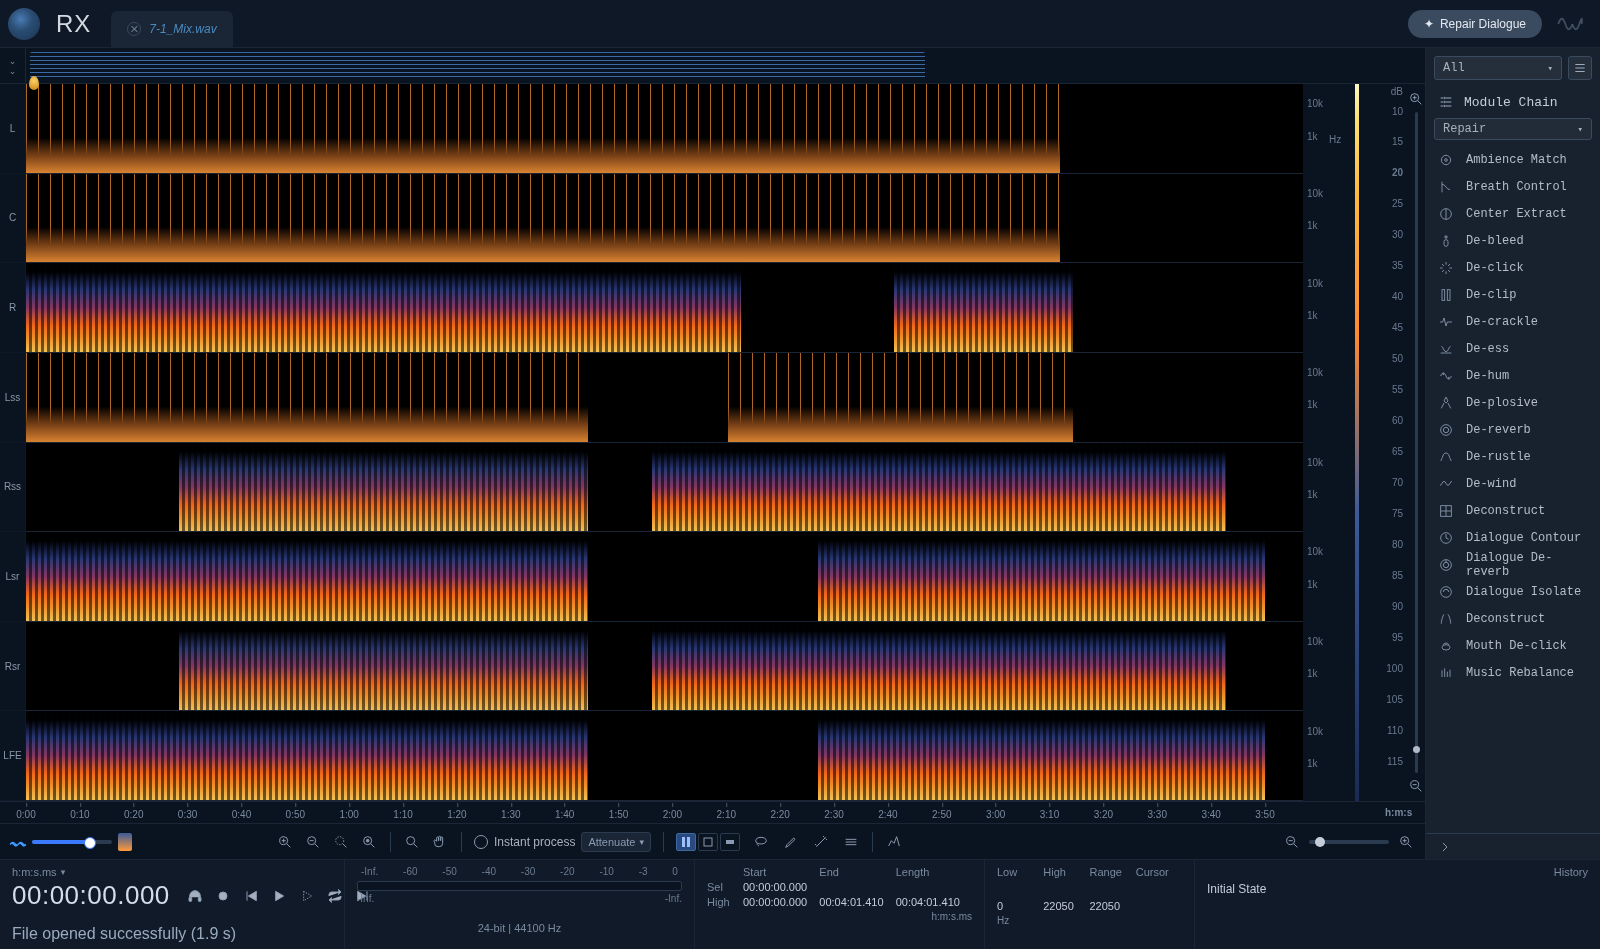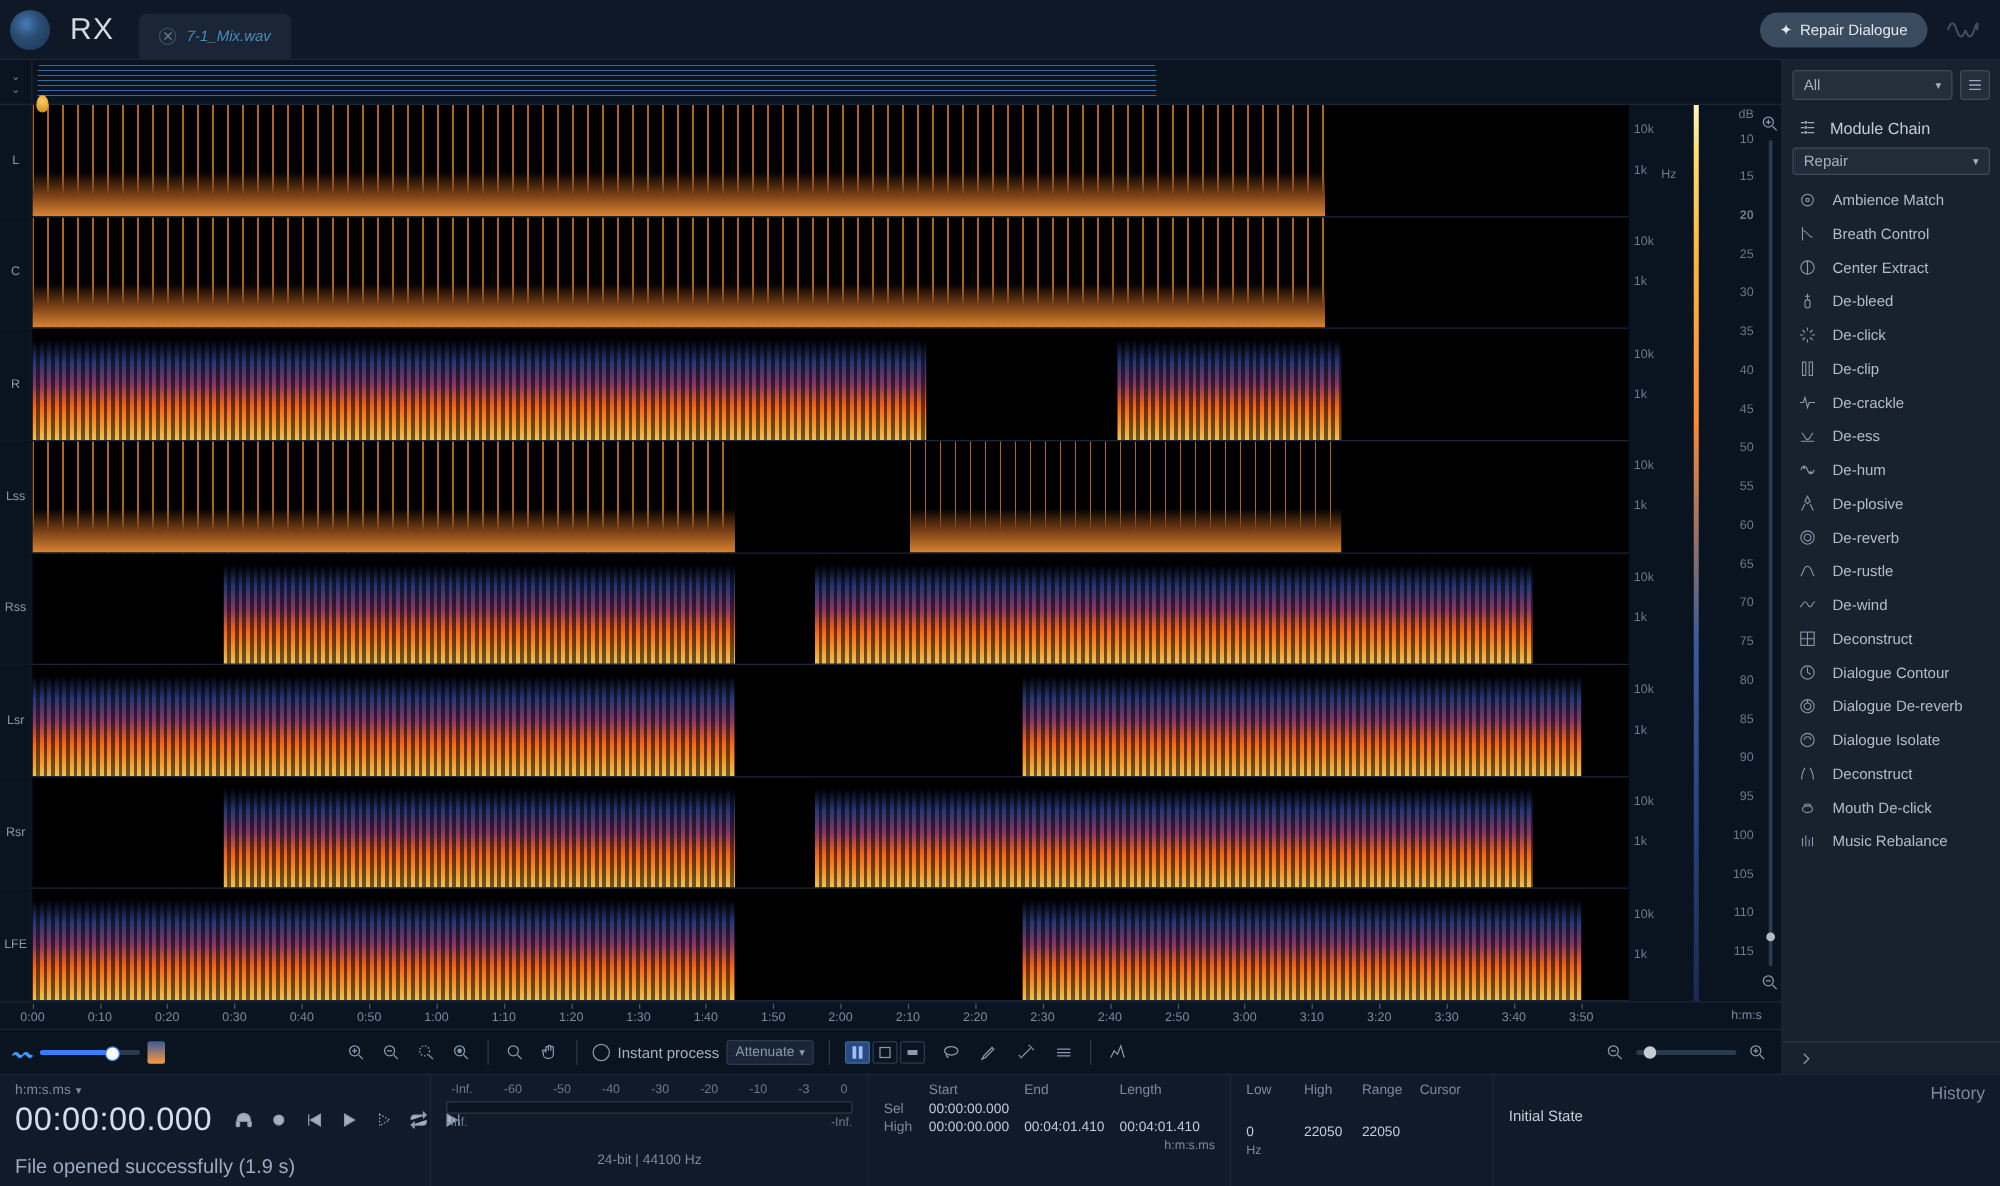--- a/index.html
+++ b/index.html
@@ -58,21 +58,21 @@
 .zoom-ctrl { width:18px; display:flex; flex-direction:column; align-items:center; gap:4px; padding: 6px 0;}
 .zoom-ctrl .sp { flex:1; width:3px; background:#2a3a4f; border-radius:2px; position:relative; }
 .zoom-ctrl .sp::after{content:"";position:absolute;left:-2px;bottom:20px;width:7px;height:7px;border-radius:50%;background:#b0bac8;}
 
 
 .time-ruler { height: 22px; display: flex; border-top: 1px solid #1a2636; }
 .time-ruler-spacer { width: 26px; }
 .time-ticks { flex: 1; position: relative; margin-right:120px;}
 .time-tick { position: absolute; bottom: 3px; font-size: 10px; color: #7a8a9f; transform: translateX(-50%); }
 .time-tick::before{content:"";position:absolute;top:-6px;left:50%;width:1px;height:4px;background:#4a5a6f;}
-.time-unit { width: 40px; font-size: 10px; color: #7a8a9f; display:flex; align-items:center; }
+.time-unit { width: 40px; font-size: 10px; color: #7a8a9f; display:flex; align-items:center;font-weight:bold; }
 
 
 .tool-row { height: 36px; display: flex; align-items: center; padding: 0 10px; gap: 12px; border-top: 1px solid #1a2636; }
 .wave-toggle { display: flex; align-items: center; gap: 6px; }
 .wave-icon-sm { color: #3a9aff; font-size: 16px;}
 .slider-h { width: 80px; height: 4px; background: #2a3a4f; border-radius: 2px; position: relative; }
 .slider-h::before{content:"";position:absolute;left:0;width:75%;height:100%;background:#3a7aff;border-radius:2px;}
 .slider-h::after { content:""; position:absolute; right:16px; top:-3px; width:10px; height:10px; border-radius:50%; background:#fff; border:1px solid #3a7aff; }
 .spec-icon-sm { width:14px;height:18px;background:linear-gradient(to top,#ff9a3a,#3a5a9a);border-radius:2px; }
 .tool-group { display: flex; gap: 10px; align-items: center; }
@@ -83,21 +83,21 @@
 .instant-circle{width:14px;height:14px;border:1.5px solid #8a9ab0;border-radius:50%;}
 .dropdown-sm { background:#1a2636;border:1px solid #2a3a4f;height:20px;padding:0 6px;border-radius:3px;display:flex;align-items:center;gap:4px;font-size:11px;color:#8a9ab0;}
 .sel-modes { display:flex;gap:2px;}
 .sel-mode { width:20px;height:18px;border:1px solid #2a3a4f;border-radius:2px;display:flex;align-items:center;justify-content:center;}
 .sel-mode.active{background:#2a4a7f;border-color:#3a6a9f;}
 .zoom-right { margin-left:auto;display:flex;align-items:center;gap:8px;}
 .slider-h2 { width: 80px; height: 4px; background: #2a3a4f; border-radius: 2px; position: relative; }
 .slider-h2::after { content:""; position:absolute; left:6px; top:-3px; width:10px; height:10px; border-radius:50%; background:#c4ccd8; }
 
 
-.side { width: 175px; background: #18222f; border-left: 1px solid #1a2636; display: flex; flex-direction: column; }
+.side { width: 175px; background: #18222f; border-left: 1px solid #1a2636; display: flex; flex-direction: column; font-family: Liberation Mono, monospace; }
 .side-top { padding: 8px; display: flex; gap: 6px; }
 .side-filter { flex:1; background:#252f3c;border:1px solid #3a4a5f;border-radius:3px;height:24px;display:flex;align-items:center;padding:0 8px;justify-content:space-between;font-size:12px;}
 .side-menu-btn { width:24px;height:24px;background:#252f3c;border:1px solid #3a4a5f;border-radius:3px;display:flex;align-items:center;justify-content:center;}
 .side-section { padding: 6px 12px; display:flex;align-items:center;gap:10px;color:#c4ccd8;font-size:13px;}
 .cat-drop { margin: 2px 8px 6px; background:#222c39;border:1px solid #3a4a5f;border-radius:3px;height:22px;display:flex;align-items:center;padding:0 8px;justify-content:space-between;font-size:12px;}
 .mod-list { flex:1; overflow:hidden; }
 .mod-item { height:27px;display:flex;align-items:center;gap:12px;padding:0 12px;color:#b4bcc8;font-size:12px;cursor:pointer;}
 .mod-icon{width:16px;height:16px;flex-shrink:0;display:flex;align-items:center;justify-content:center;}
 .mod-icon svg{width:16px;height:16px;stroke:#8a9ab0;fill:none;stroke-width:1.3;}
 .side-bottom{height:26px;border-top:1px solid #2a3a4f;display:flex;align-items:center;padding:0 10px;}
@@ -117,21 +117,21 @@
 .meter-info { font-size:11px;color:#7a8a9f;text-align:center;margin-top:18px;}
 .bot-sel { width:290px;}
 .sel-grid{font-size:11px;}
 .sel-head{display:flex;color:#7a8a9f;}
 .sel-head span,.sel-row span{flex:1;}
 .sel-row{display:flex;color:#c4ccd8;margin-top:3px;}
 .sel-row .lbl{flex:0 0 36px;color:#7a8a9f;}
 .sel-unit{color:#7a8a9f;font-size:10px;margin-top:3px;}
 .bot-freq { width:210px;}
 .bot-history { flex:1;}
-.hist-title{text-align:right;color:#7a8a9f;font-size:14px;}
+.hist-title{text-align:right;color:#7a8a9f;font-size:11px;}
 .hist-state{color:#c4ccd8;margin-top:4px;}
 .chev{font-size:9px;}
 </style>
 </head>
 <body>
 
 <div class="app">
 
   <div class="topbar">
     <div class="logo">

